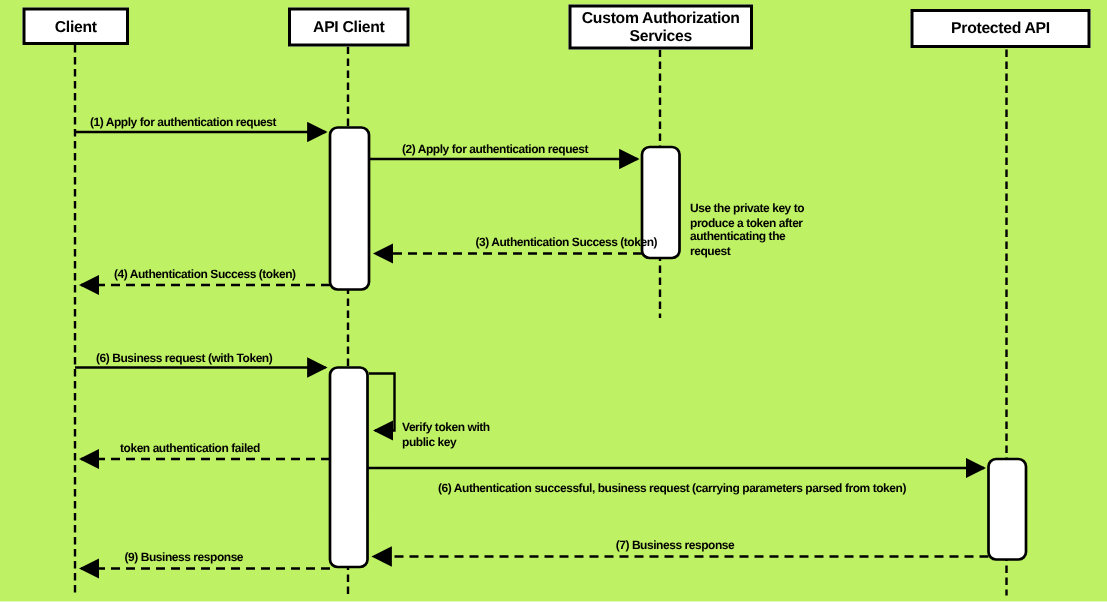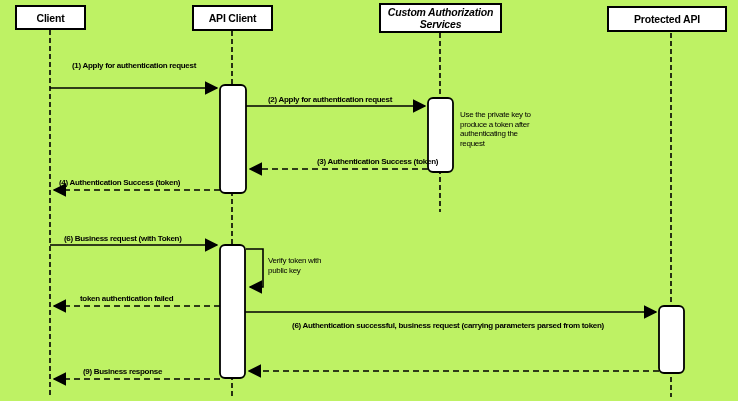--- a/index.html
+++ b/index.html
@@ -12,22 +12,22 @@
     position:absolute;box-sizing:border-box;background:#ffffff;border:2px solid #000;
     display:flex;align-items:center;justify-content:center;text-align:center;
     font-weight:bold;font-size:10.5px;line-height:12px;letter-spacing:-0.2px;z-index:3;
   }
   .msg-label{
     position:absolute;font-size:8px;font-weight:bold;letter-spacing:-0.3px;
     white-space:nowrap;z-index:4;color:#000;
   }
   .msg-label.center{text-align:center;}
   .wrap-label{
-    position:absolute;font-size:8px;font-weight:normal;letter-spacing:-0.3px;
-    line-height:10px;white-space:normal;z-index:4;color:#000;
+    position:absolute;font-size:8px;font-weight:bold;letter-spacing:-0.3px;
+    line-height:10px;white-space:normal;z-index:4;color:#000;margin-top:24px;
   }
 </style>
 </head>
 <body>
 
 <div id="canvas">
 
   <svg id="wires" viewBox="0 0 738 401" aria-hidden="true">
     <defs>
       <marker id="arr" viewBox="0 0 10 10" refX="9" refY="5" markerWidth="8.5" markerHeight="8.5" orient="auto-start-reverse">
@@ -61,28 +61,29 @@
       <line x1="428" y1="169" x2="250" y2="169" marker-end="url(#arr)"></line>
       <line x1="220" y1="190" x2="54" y2="190" marker-end="url(#arr)"></line>
       <line x1="220" y1="306" x2="54" y2="306" marker-end="url(#arr)"></line>
       <line x1="659" y1="371" x2="249" y2="371" marker-end="url(#arr)"></line>
       <line x1="220" y1="379" x2="54" y2="379" marker-end="url(#arr)"></line>
     </g>
   </svg>
 
   <div class="participant" style="left:15px;top:5px;width:71px;height:25px;">Client</div>
   <div class="participant" style="left:192px;top:5px;width:81px;height:26px;">API Client</div>
-  <div class="participant" style="left:379px;top:3px;width:123px;height:30px;font-style:italic;">Custom Authorization Services</div>
+  <div class="participant" style="left:379px;top:3px;width:123px;height:30px;">Custom Authorization Services</div>
   <div class="participant" style="left:607px;top:6px;width:120px;height:26px;">Protected API</div>
 
-  <div class="msg-label" style="left:60px;top:61px;margin-left:12px;">(1) Apply for authentication request</div>
+  <div class="msg-label" style="left:60px;top:77px;">(1) Apply for authentication request</div>
   <div class="msg-label" style="left:268px;top:95px;">(2) Apply for authentication request</div>
   <div class="msg-label" style="left:281px;top:157px;margin-left:36px;">(3) Authentication Success (token)</div>
-  <div class="msg-label" style="left:59px;top:178px;">(4) Authentication Success (token)</div>
+  <div class="msg-label" style="left:76px;top:178px;">(4) Authentication Success (token)</div>
   <div class="msg-label" style="left:64px;top:234px;">(6) Business request (with Token)</div>
   <div class="wrap-label" style="left:268px;top:256px;width:72px;">Verify token with public key</div>
   <div class="msg-label" style="left:80px;top:294px;">token authentication failed</div>
   <div class="msg-label center" style="left:243px;top:301px;width:410px;margin-top:20px;">(6) Authentication successful, business request (carrying parameters parsed from token)</div>
+  <div class="msg-label center" style="left:350px;top:359px;width:200px;">(7) Business response</div>
   <div class="msg-label" style="left:83px;top:367px;">(9) Business response</div>
 
   <div class="wrap-label" style="left:460px;top:110px;width:80px;line-height:9.6px;">Use the private key to produce a token after authenticating the request</div>
 
 </div>
 
 </body></html>

